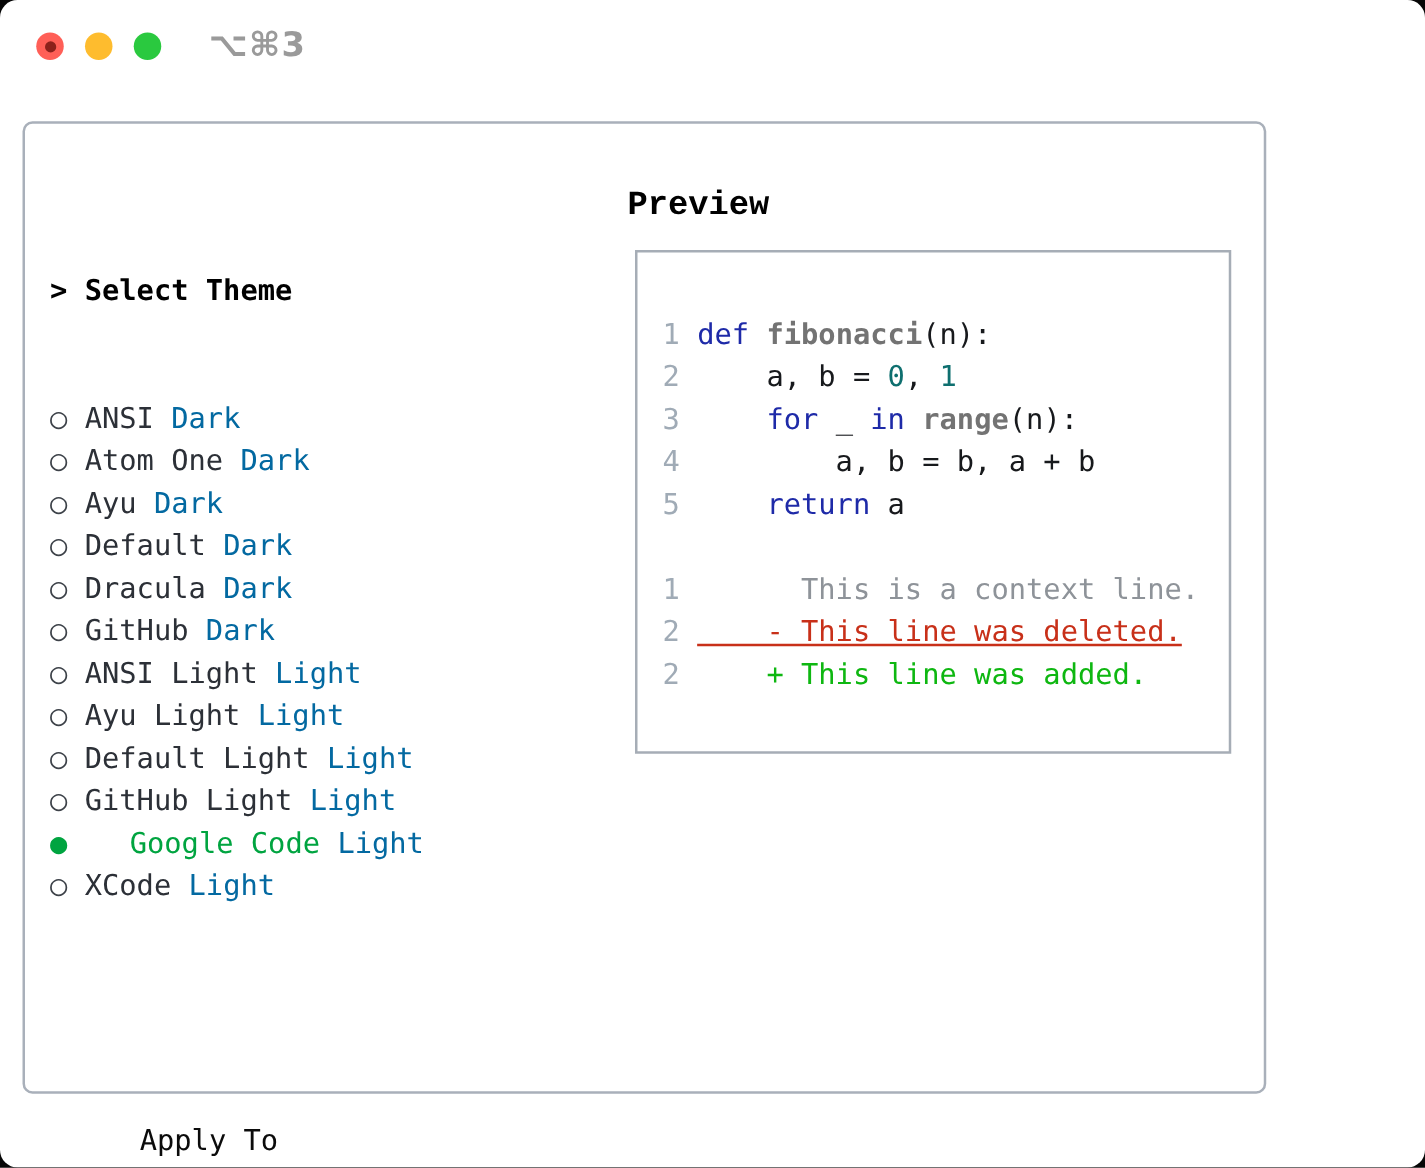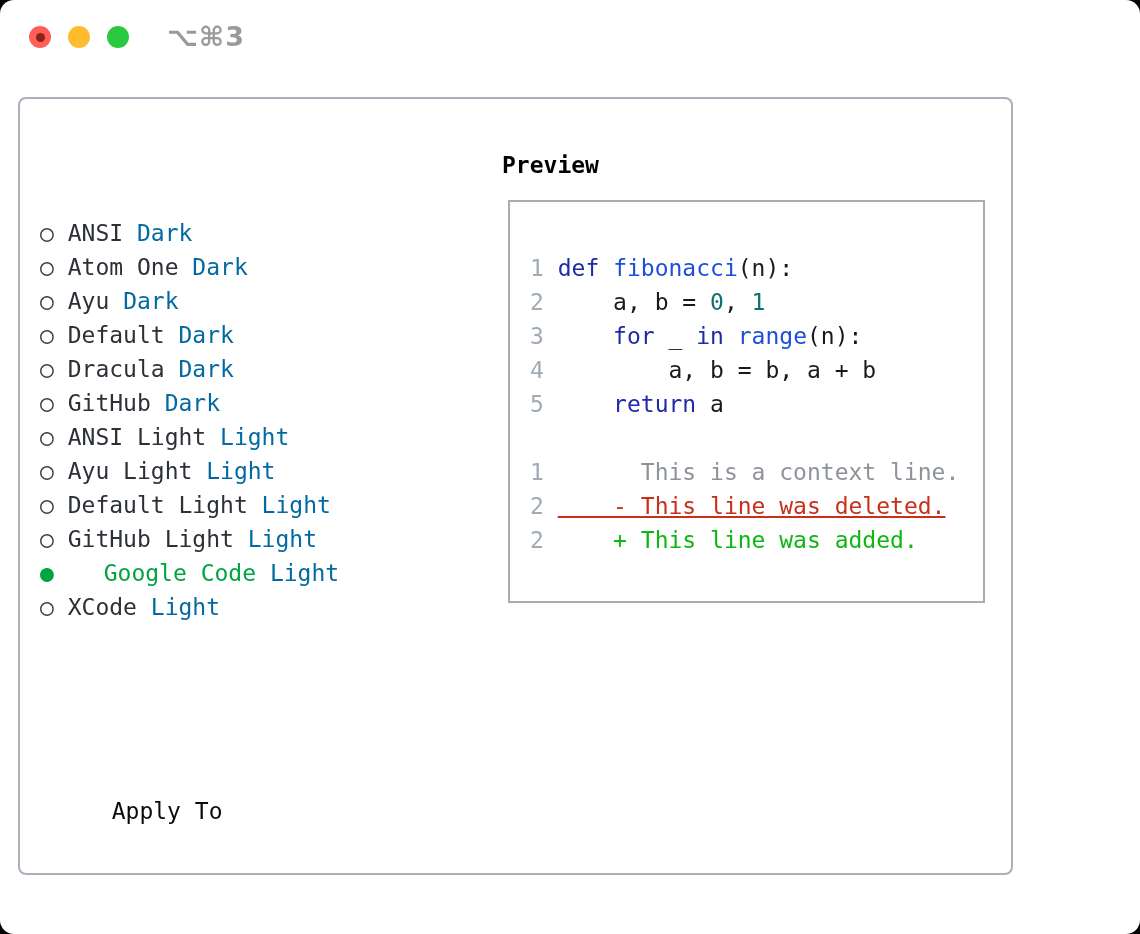--- a/index.html
+++ b/index.html
@@ -39,34 +39,34 @@
   .row .mk.sel { color:#00a440; }
   .row .nm   { color:#2c3037; }
   .row .nm.sel { color:#00a440;margin-left:36px; }
   .row .tag  { color:#0369a1; }
   .pointer   { color:#000; font-weight:bold; }
   .h1 { color:#000; font-weight:bold; }
   .h2 { color:#0b0b0b;margin-left:44px; }
   
   .preview-label {
     position:absolute; left:482px; top:49px; height:34px; line-height:34px;
-    font-size:23px; font-weight:bold; color:#000;
+    font-size:27px; font-weight:bold; color:#000;font-family:Liberation Mono, monospace;
   }
   .preview-box {
     position:absolute; left:488px; top:101px; width:477px; height:403px;
     border:2px solid #a6adb6; box-sizing:border-box; background:#fff;
   }
   .code {
     padding:49px 0 0 20px;
     font-size:23px; line-height:34px; white-space:pre; color:#17191c;
   }
   .cl { height:34px; }
   .num  { color:#a0abb6; }
   .kw   { color:#1e2aa8;text-align:right; }
-  .fn   { color:#1d4ed8; }
+  .fn   { color:#737373;font-weight:bold; }
   .lit  { color:#0e6f6f; }
   .pln  { color:#17191c; }
   .ctx  { color:#8e9399; }
   .del  { color:#c83019;text-decoration:underline; }
   .add  { color:#0eb711; }
 </style>
 </head>
 <body>
 
 <div class="page">
@@ -76,20 +76,21 @@
         <span class="dot"></span>
       </span>
     <span class="light yellow"></span>
     <span class="light green"></span>
     <span class="shortcut">⌥⌘3</span>
   </div>
 
   <div class="panel">
 
     <div class="left-col">
+      <div class="row"><span class="pointer">&gt;</span><span> </span><span class="h1">Select Theme</span></div>
       <div id="theme-list"><div class="row"><span class="mk">○</span><span> </span><span class="nm">ANSI</span><span> </span><span class="tag">Dark</span></div><div class="row"><span class="mk">○</span><span> </span><span class="nm">Atom One</span><span> </span><span class="tag">Dark</span></div><div class="row"><span class="mk">○</span><span> </span><span class="nm">Ayu</span><span> </span><span class="tag">Dark</span></div><div class="row"><span class="mk">○</span><span> </span><span class="nm">Default</span><span> </span><span class="tag">Dark</span></div><div class="row"><span class="mk">○</span><span> </span><span class="nm">Dracula</span><span> </span><span class="tag">Dark</span></div><div class="row"><span class="mk">○</span><span> </span><span class="nm">GitHub</span><span> </span><span class="tag">Dark</span></div><div class="row"><span class="mk">○</span><span> </span><span class="nm">ANSI Light</span><span> </span><span class="tag">Light</span></div><div class="row"><span class="mk">○</span><span> </span><span class="nm">Ayu Light</span><span> </span><span class="tag">Light</span></div><div class="row"><span class="mk">○</span><span> </span><span class="nm">Default Light</span><span> </span><span class="tag">Light</span></div><div class="row"><span class="mk">○</span><span> </span><span class="nm">GitHub Light</span><span> </span><span class="tag">Light</span></div><div class="row"><span class="mk sel">●</span><span> </span><span class="nm sel">Google Code</span><span> </span><span class="tag">Light</span></div><div class="row"><span class="mk">○</span><span> </span><span class="nm">XCode</span><span> </span><span class="tag">Light</span></div></div>
       <div class="row"> </div>
       <div class="row"><span> </span><span> </span><span class="h2">Apply To</span></div>
       
       
       
     </div>
 
     <div class="preview-label">Preview</div>
 

